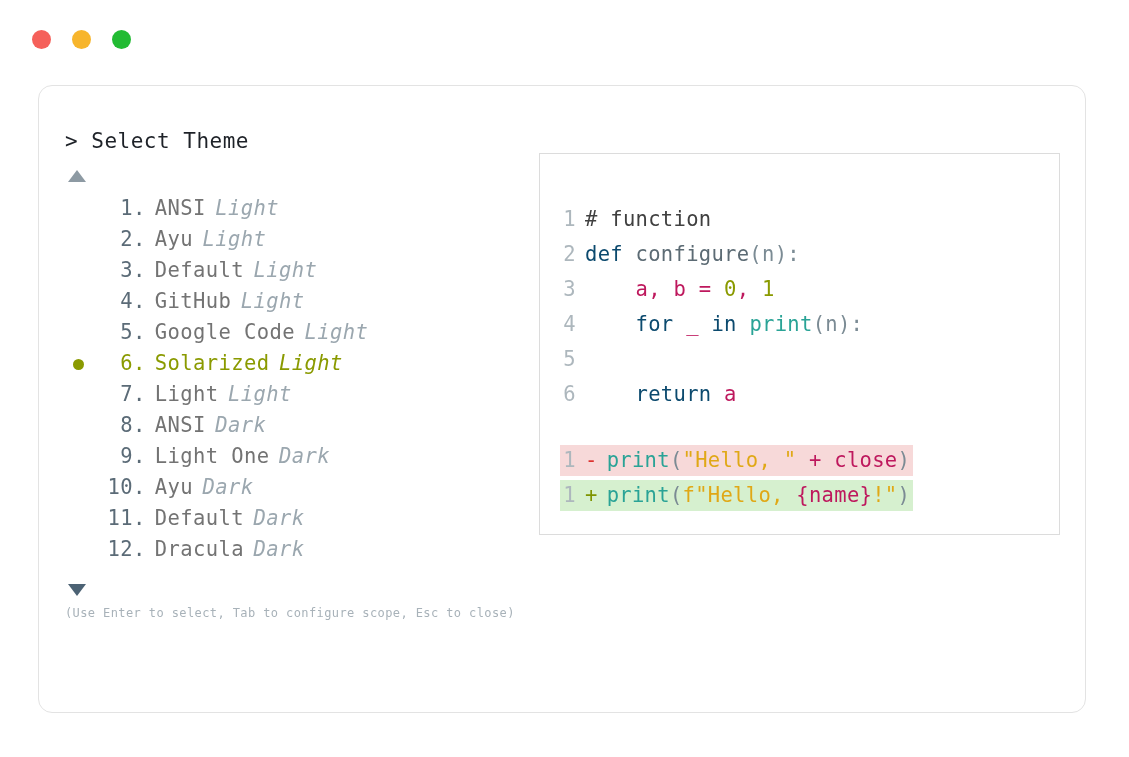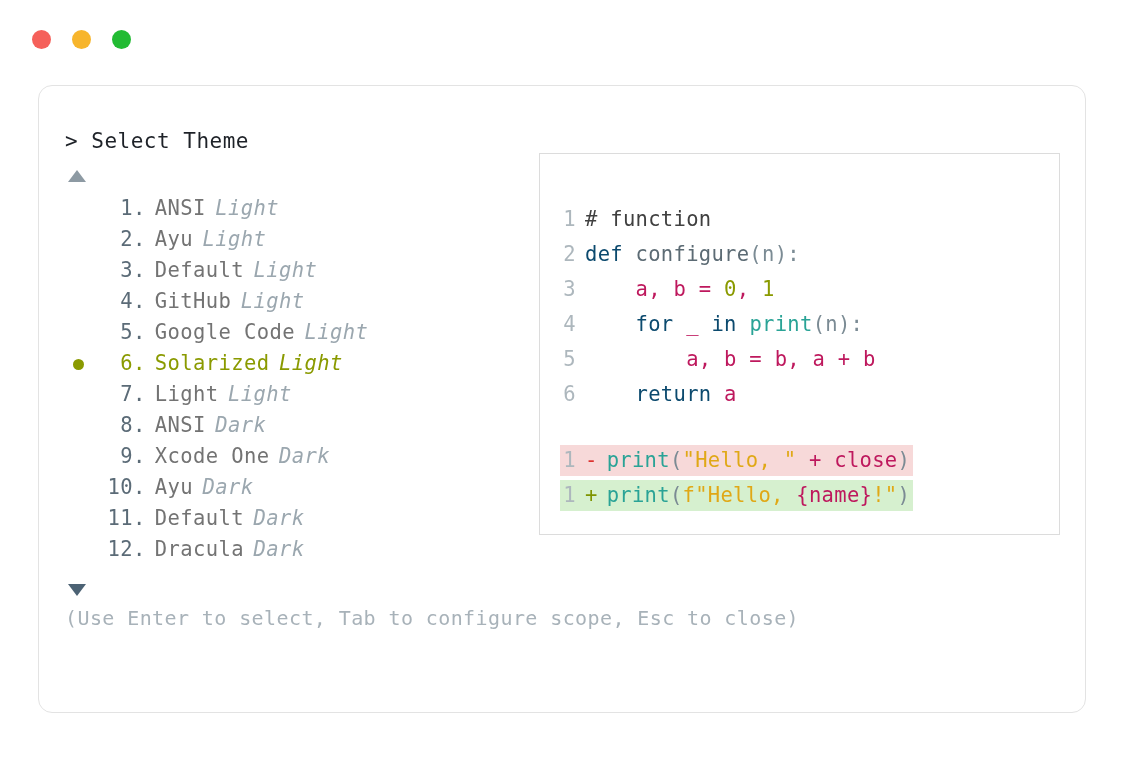--- a/index.html
+++ b/index.html
@@ -58,21 +58,21 @@
   .dotsep{color:#5b6b77;padding-right:9px;}
   .tname{color:#737373;}
   .tvariant{color:#9ba7af;padding-left:9.5px;font-style:italic;}
   .row.selected .num,
   .row.selected .dotsep,
   .row.selected .tname,
   .row.selected .tvariant{color:#8a9a00;}
 
   .hint{
     position:absolute;left:26px;top:520px;
-    font-size:20px;color:#a8b2b9;letter-spacing:.4px;white-space:pre;
+    font-size:12px;color:#a8b2b9;letter-spacing:.4px;white-space:pre;
   }
 
   
   .right{position:absolute;left:500px;top:45px;width:525px;}
   .preview-label{
     font-size:20.5px;color:#6d7b85;letter-spacing:.5px;white-space:pre;
   }
   .codebox{
     margin-top:22px;width:521px;height:382px;
     border:1.5px solid #dcdcdc;background:#fff;box-sizing:border-box;
@@ -126,38 +126,38 @@
         <div class="arrow-up"></div>
         <div class="list">
             <div class="row"><span class="bullet-cell"></span><span class="num">1</span><span class="dotsep">.</span><span class="tname">ANSI</span><span class="tvariant">Light</span></div>
             <div class="row"><span class="bullet-cell"></span><span class="num">2</span><span class="dotsep">.</span><span class="tname">Ayu</span><span class="tvariant">Light</span></div>
             <div class="row"><span class="bullet-cell"></span><span class="num">3</span><span class="dotsep">.</span><span class="tname">Default</span><span class="tvariant">Light</span></div>
             <div class="row"><span class="bullet-cell"></span><span class="num">4</span><span class="dotsep">.</span><span class="tname">GitHub</span><span class="tvariant">Light</span></div>
             <div class="row"><span class="bullet-cell"></span><span class="num">5</span><span class="dotsep">.</span><span class="tname">Google Code</span><span class="tvariant">Light</span></div>
             <div class="row selected"><span class="bullet-cell"><span class="bullet"></span></span><span class="num">6</span><span class="dotsep">.</span><span class="tname">Solarized</span><span class="tvariant">Light</span></div>
             <div class="row"><span class="bullet-cell"></span><span class="num">7</span><span class="dotsep">.</span><span class="tname">Light</span><span class="tvariant">Light</span></div>
             <div class="row"><span class="bullet-cell"></span><span class="num">8</span><span class="dotsep">.</span><span class="tname">ANSI</span><span class="tvariant">Dark</span></div>
-            <div class="row"><span class="bullet-cell"></span><span class="num">9</span><span class="dotsep">.</span><span class="tname">Xcode One</span><span class="tvariant">Dark</span></div>
+            <div class="row"><span class="bullet-cell"></span><span class="num">9</span><span class="dotsep">.</span><span class="tname">Light One</span><span class="tvariant">Dark</span></div>
             <div class="row"><span class="bullet-cell"></span><span class="num">10</span><span class="dotsep">.</span><span class="tname">Ayu</span><span class="tvariant">Dark</span></div>
             <div class="row"><span class="bullet-cell"></span><span class="num">11</span><span class="dotsep">.</span><span class="tname">Default</span><span class="tvariant">Dark</span></div>
             <div class="row"><span class="bullet-cell"></span><span class="num">12</span><span class="dotsep">.</span><span class="tname">Dracula</span><span class="tvariant">Dark</span></div>
           </div>
         <div class="arrow-down"></div>
       </div>
 
       <div class="hint">(Use Enter to select, Tab to configure scope, Esc to close)</div>
 
       <div class="right">
         <div class="codebox">
           <div class="code">
               <div class="cline"><span class="ln">1</span><span class="t-cmt"># function</span></div>
               <div class="cline"><span class="ln">2</span><span class="t-kw">def </span><span class="t-fn">configure</span><span class="t-punct">(n):</span></div>
               <div class="cline"><span class="ln">3</span><span class="t-plain">    a, b = </span><span class="t-num">0</span><span class="t-plain">, </span><span class="t-num">1</span></div>
               <div class="cline"><span class="ln">4</span><span class="t-plain">    </span><span class="t-kw">for</span><span class="t-plain"> _ </span><span class="t-kw">in</span><span class="t-plain"> </span><span class="t-builtin">print</span><span class="t-punct">(n):</span></div>
-              <div class="cline"><span class="ln">5</span><span class="t-plain">        a, b = b, a + b</span></div>
+              <div class="cline"><span class="ln">5</span></div>
               <div class="cline"><span class="ln">6</span><span class="t-plain">    </span><span class="t-kw">return</span><span class="t-plain"> a</span></div>
               <div class="gap"></div>
               <div class="diff diff-del"><span class="lnwrap"><span class="ln">1</span><span class="sign-del">-</span></span><span class="body"><span class="t-builtin">print</span><span class="t-punct">(</span><span class="t-str">"Hello, "</span><span class="t-plain"> + </span><span class="t-plain">close</span><span class="t-punct">)</span></span></div>
               <div class="diff diff-add"><span class="lnwrap"><span class="ln">1</span><span class="sign-add">+</span></span><span class="body"><span class="t-builtin">print</span><span class="t-punct">(</span><span class="t-str">f"Hello, </span><span class="t-plain">{name}</span><span class="t-str">!"</span><span class="t-punct">)</span></span></div>
             </div>
         </div>
       </div>
 
     </div>
   </div>

